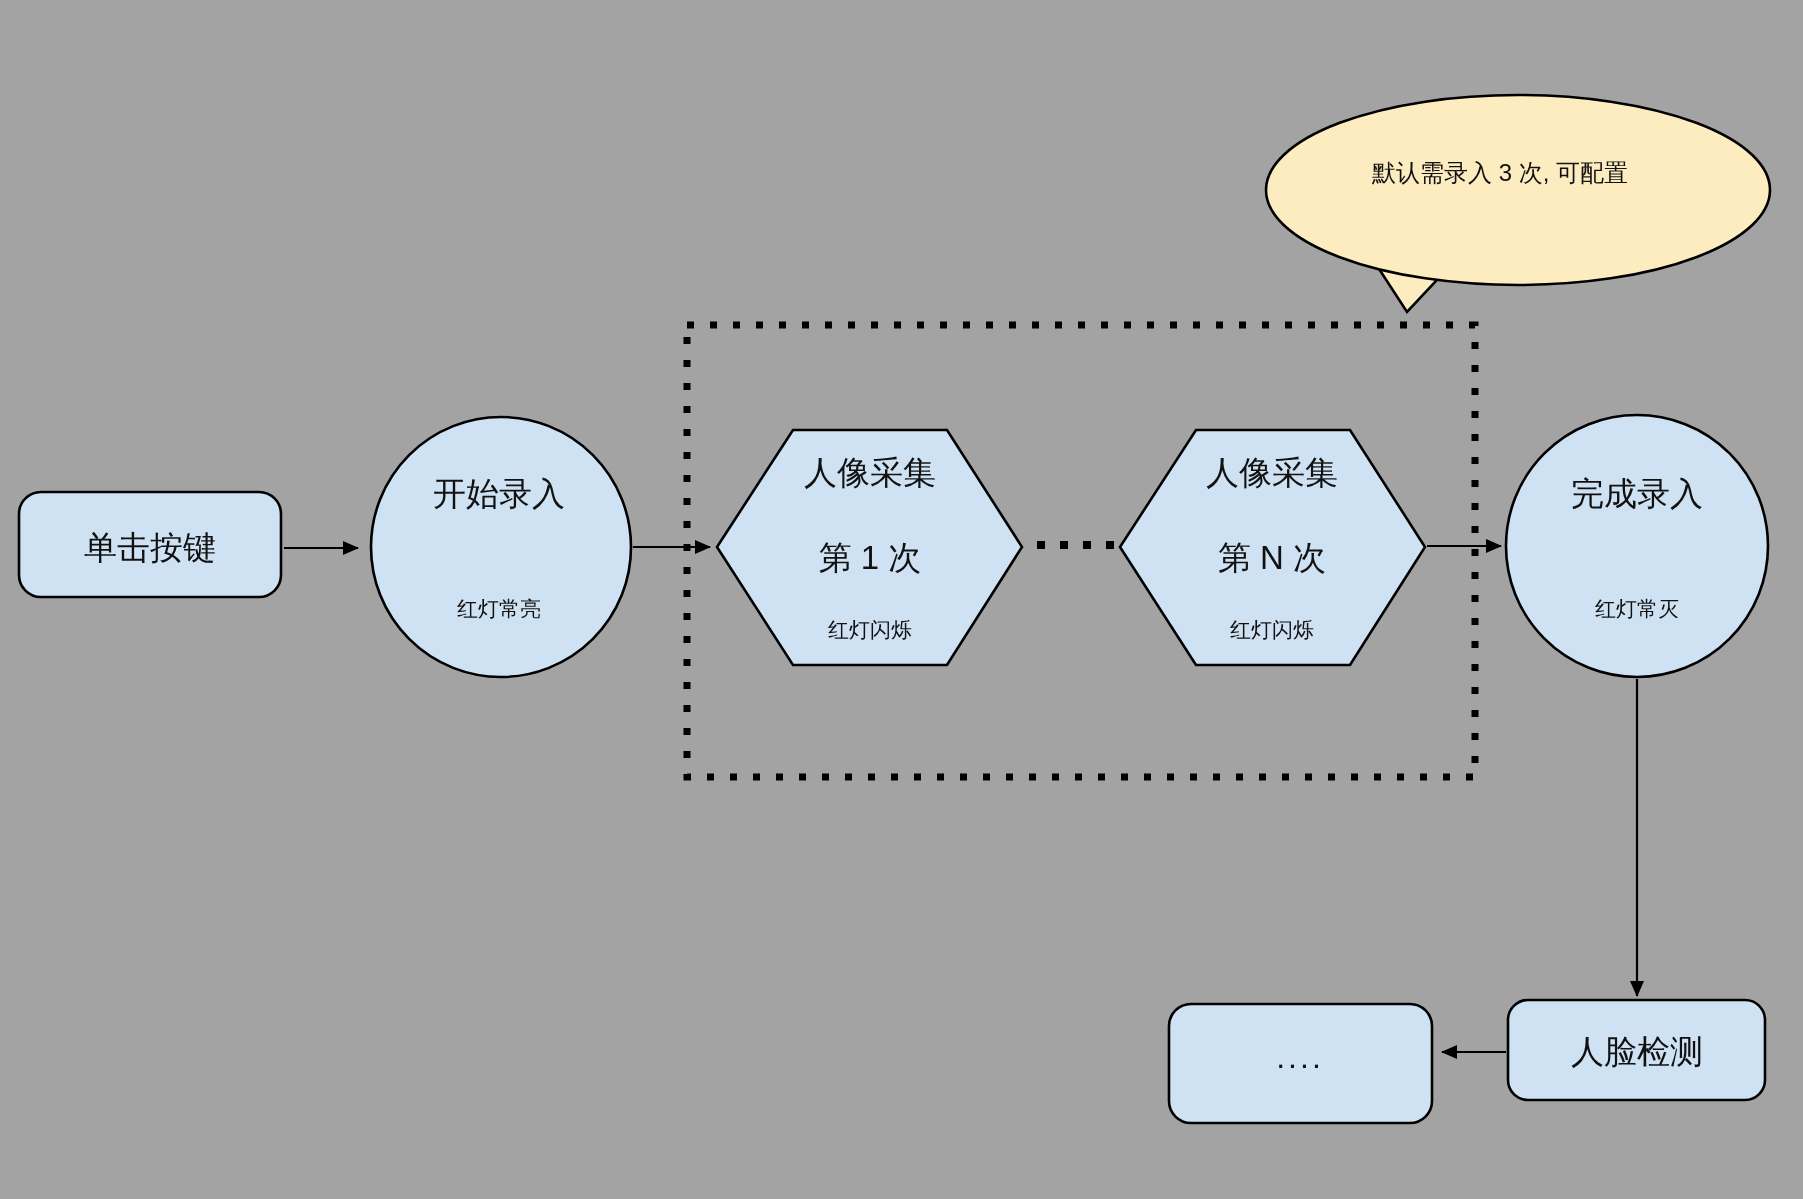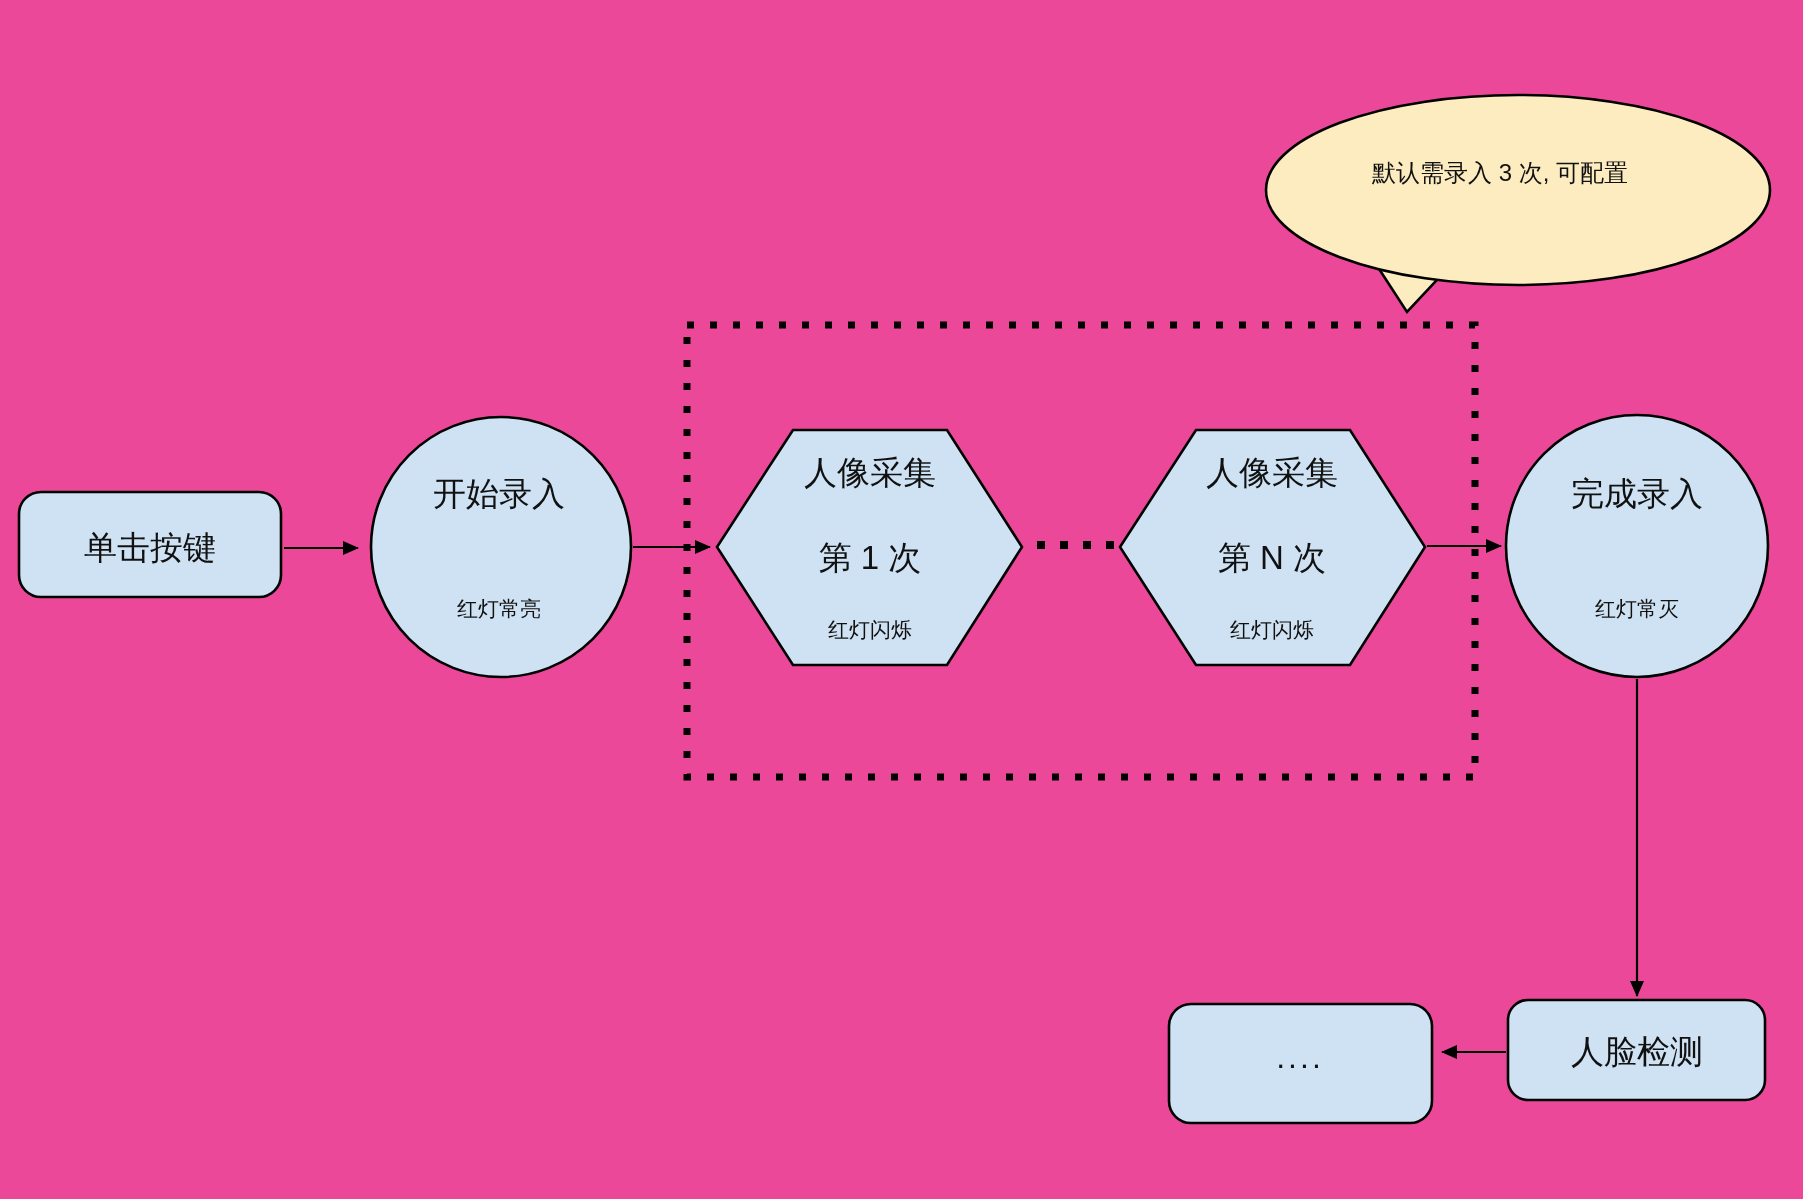--- a/index.html
+++ b/index.html
@@ -1,17 +1,17 @@
 <!DOCTYPE html>
 <html><head>
 <meta charset="utf-8">
 <style>
   html,body{margin:0;padding:0;background:#ffffff;}
   .canvas-wrap{
-    width:1803px;height:1199px;position:relative;background:#ec4899;
+    width:1803px;height:1199px;position:relative;background:#a3a3a3;
     font-family:"Liberation Sans", sans-serif;
   }
   svg{display:block;}
   text{
     font-family:"Liberation Sans","DejaVu Sans",sans-serif;
     fill:#111111;
   }
   .node-label{font-size:33px;}
   .node-sublabel{font-size:21px;}
   .callout-label{font-size:24px;}

